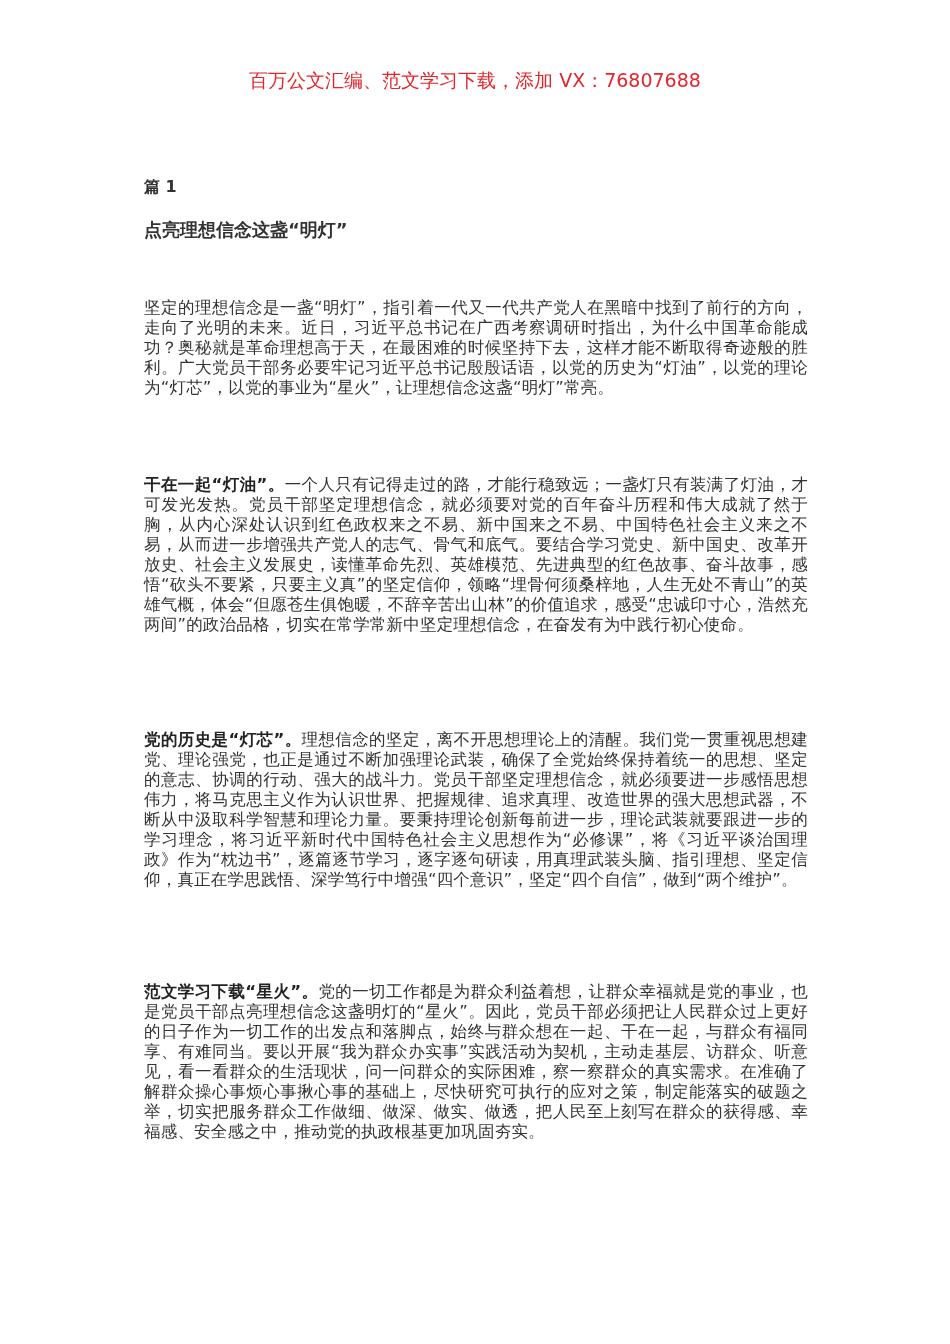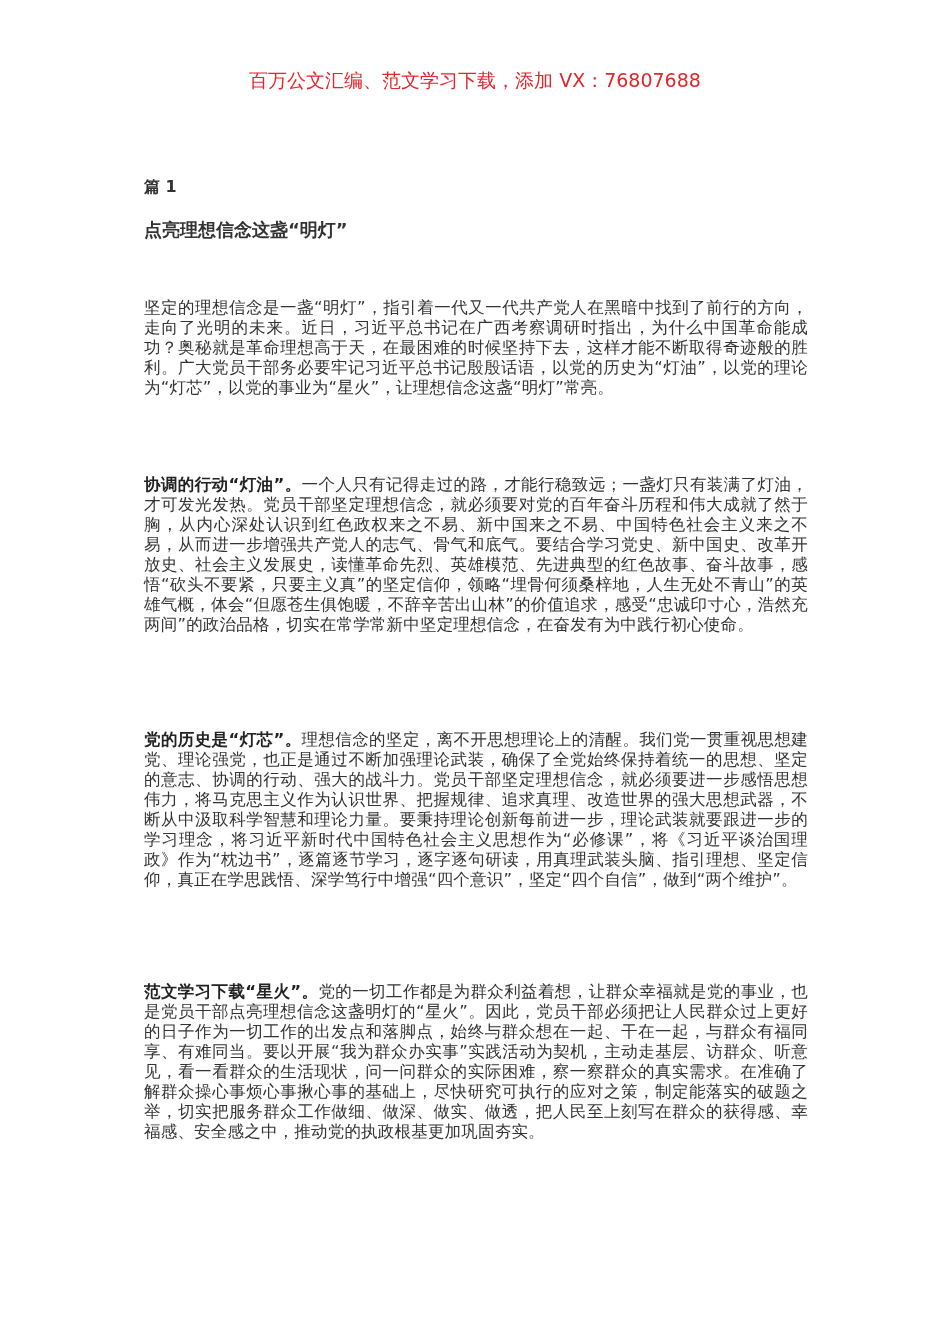--- a/index.html
+++ b/index.html
@@ -87,21 +87,21 @@
 
   <div class="content">
     <div class="section-label">篇 1</div>
     <div class="doc-title">点亮理想信念这盏“明灯”</div>
 
     <p class="para" id="p0">
       <span class="lead"></span><span>坚定的理想信念是一盏“明灯”，指引着一代又一代共产党人在黑暗中找到了前行的方向，走向了光明的未来。近日，习近平总书记在广西考察调研时指出，为什么中国革命能成功？奥秘就是革命理想高于天，在最困难的时候坚持下去，这样才能不断取得奇迹般的胜利。广大党员干部务必要牢记习近平总书记殷殷话语，以党的历史为“灯油”，以党的理论为“灯芯”，以党的事业为“星火”，让理想信念这盏“明灯”常亮。</span>
     </p>
 
     <p class="para" id="p1">
-      <span class="lead">协调的行动“灯油”。</span><span>一个人只有记得走过的路，才能行稳致远；一盏灯只有装满了灯油，才可发光发热。党员干部坚定理想信念，就必须要对党的百年奋斗历程和伟大成就了然于胸，从内心深处认识到红色政权来之不易、新中国来之不易、中国特色社会主义来之不易，从而进一步增强共产党人的志气、骨气和底气。要结合学习党史、新中国史、改革开放史、社会主义发展史，读懂革命先烈、英雄模范、先进典型的红色故事、奋斗故事，感悟“砍头不要紧，只要主义真”的坚定信仰，领略“埋骨何须桑梓地，人生无处不青山”的英雄气概，体会“但愿苍生俱饱暖，不辞辛苦出山林”的价值追求，感受“忠诚印寸心，浩然充两间”的政治品格，切实在常学常新中坚定理想信念，在奋发有为中践行初心使命。</span>
+      <span class="lead">干在一起“灯油”。</span><span>一个人只有记得走过的路，才能行稳致远；一盏灯只有装满了灯油，才可发光发热。党员干部坚定理想信念，就必须要对党的百年奋斗历程和伟大成就了然于胸，从内心深处认识到红色政权来之不易、新中国来之不易、中国特色社会主义来之不易，从而进一步增强共产党人的志气、骨气和底气。要结合学习党史、新中国史、改革开放史、社会主义发展史，读懂革命先烈、英雄模范、先进典型的红色故事、奋斗故事，感悟“砍头不要紧，只要主义真”的坚定信仰，领略“埋骨何须桑梓地，人生无处不青山”的英雄气概，体会“但愿苍生俱饱暖，不辞辛苦出山林”的价值追求，感受“忠诚印寸心，浩然充两间”的政治品格，切实在常学常新中坚定理想信念，在奋发有为中践行初心使命。</span>
     </p>
 
     <p class="para" id="p2">
       <span class="lead">党的历史是“灯芯”。</span><span>理想信念的坚定，离不开思想理论上的清醒。我们党一贯重视思想建党、理论强党，也正是通过不断加强理论武装，确保了全党始终保持着统一的思想、坚定的意志、协调的行动、强大的战斗力。党员干部坚定理想信念，就必须要进一步感悟思想伟力，将马克思主义作为认识世界、把握规律、追求真理、改造世界的强大思想武器，不断从中汲取科学智慧和理论力量。要秉持理论创新每前进一步，理论武装就要跟进一步的学习理念，将习近平新时代中国特色社会主义思想作为“必修课”，将《习近平谈治国理政》作为“枕边书”，逐篇逐节学习，逐字逐句研读，用真理武装头脑、指引理想、坚定信仰，真正在学思践悟、深学笃行中增强“四个意识”，坚定“四个自信”，做到“两个维护”。</span>
     </p>
 
     <p class="para" id="p3">
       <span class="lead">范文学习下载“星火”。</span><span>党的一切工作都是为群众利益着想，让群众幸福就是党的事业，也是党员干部点亮理想信念这盏明灯的“星火”。因此，党员干部必须把让人民群众过上更好的日子作为一切工作的出发点和落脚点，始终与群众想在一起、干在一起，与群众有福同享、有难同当。要以开展“我为群众办实事”实践活动为契机，主动走基层、访群众、听意见，看一看群众的生活现状，问一问群众的实际困难，察一察群众的真实需求。在准确了解群众操心事烦心事揪心事的基础上，尽快研究可执行的应对之策，制定能落实的破题之举，切实把服务群众工作做细、做深、做实、做透，把人民至上刻写在群众的获得感、幸福感、安全感之中，推动党的执政根基更加巩固夯实。</span>
     </p>
   </div>

